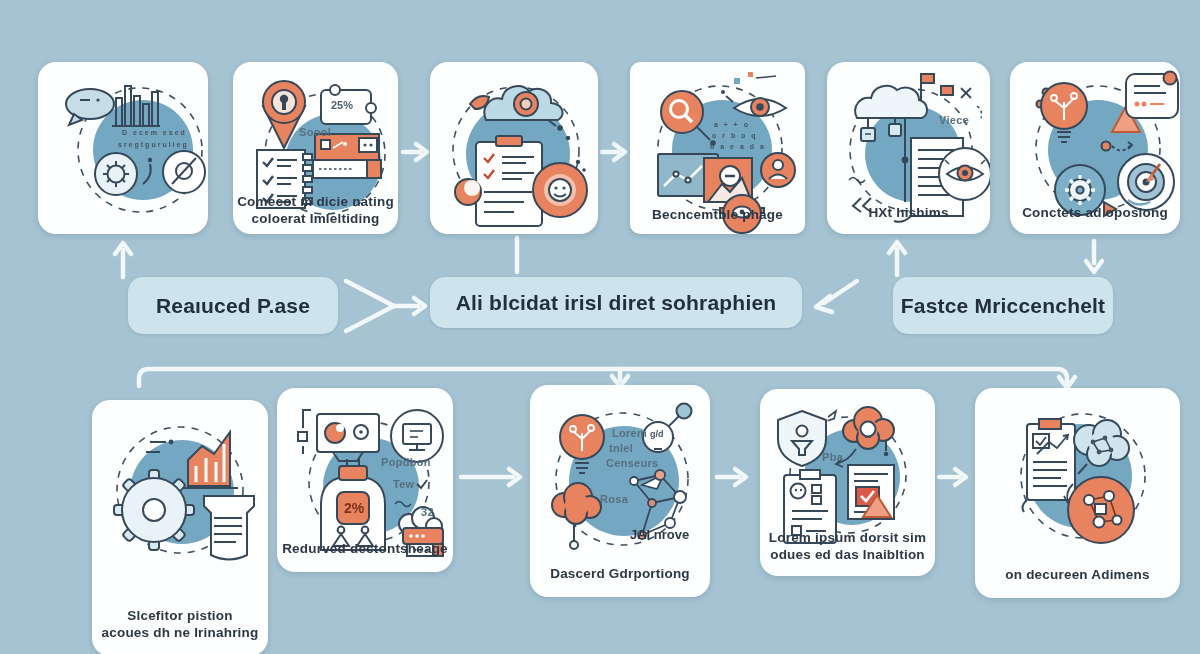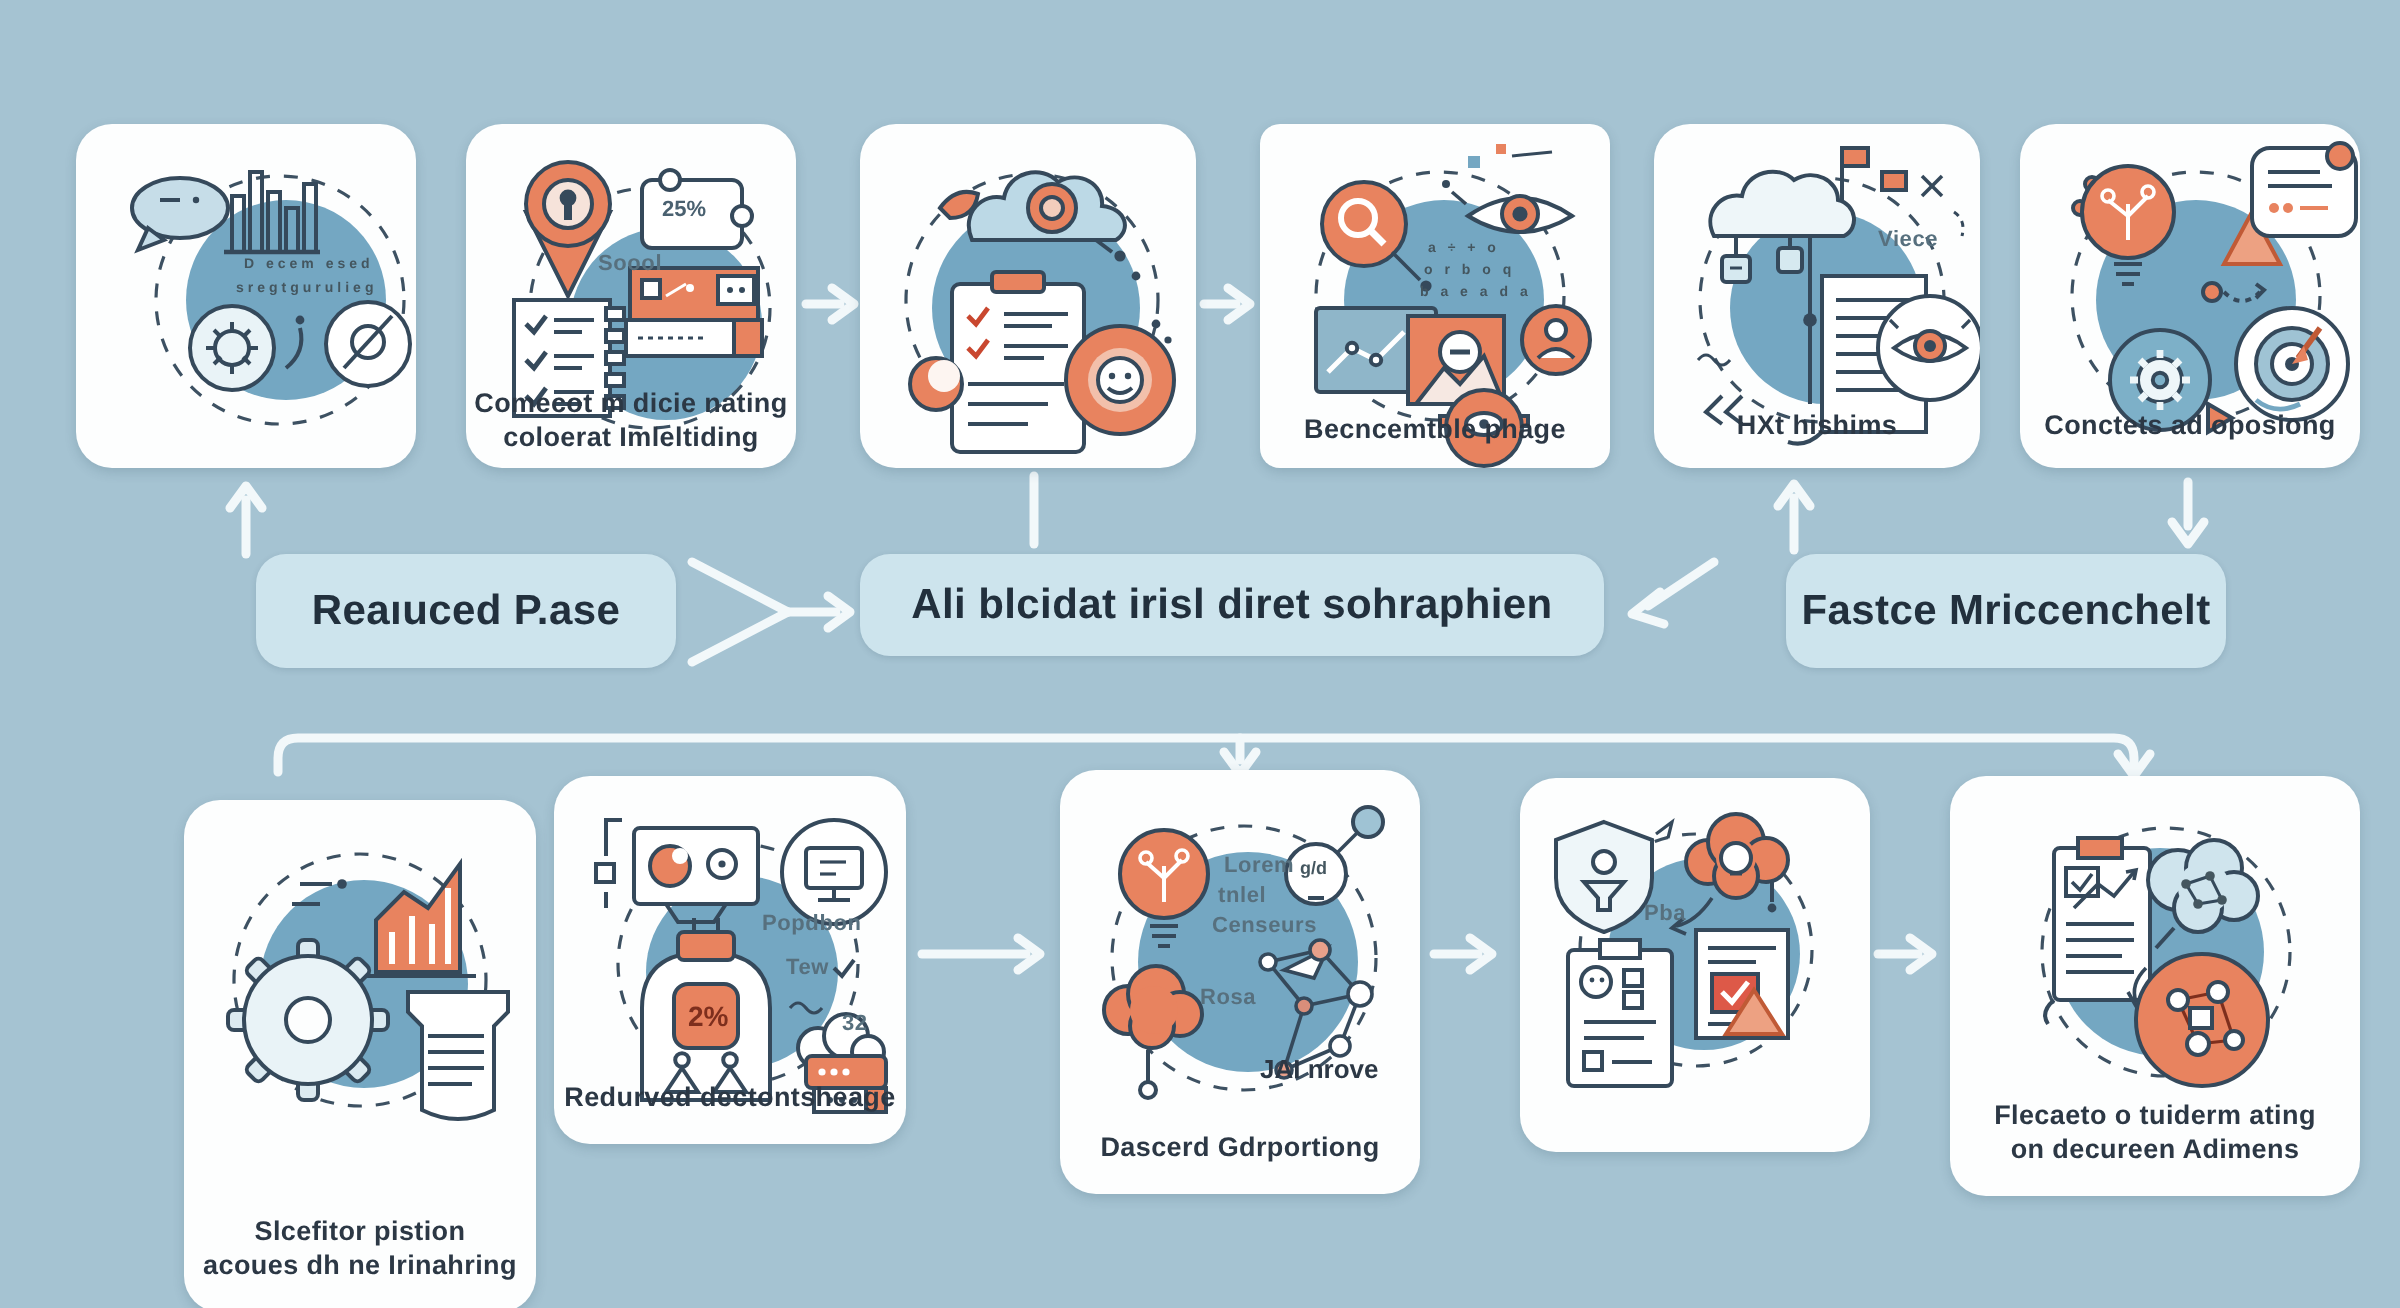--- a/index.html
+++ b/index.html
@@ -601,20 +601,24 @@
         <line x1="94" y1="85" x2="128" y2="85"></line>
           <line x1="94" y1="92" x2="118" y2="92"></line>
         <rect x="96" y="98" width="23" height="19" fill="#dd5948"></rect>
         <polyline points="101,107 106,112 114,102" stroke="#ffffff" stroke-width="2.6"></polyline>
         <line x1="94" y1="123" x2="124" y2="123"></line>
         <path d="M118,108 L132,130 L104,130 Z" fill="#eda182" stroke="#c05a36" transform="translate(0,0)" opacity="0"></path>
       </g>
       <path d="M117,106 L131,128 L103,128 Z" fill="#eda182" stroke="#c05a36"></path>
     </svg>
     <div class="tin" style="left:62px;top:62px;">Pba</div>
+    <div class="cap" style="bottom:12px;">
+      <div>Lorem ipsum dorsit sim</div>
+        <div>odues ed das Inaibltion</div>
+    </div>
   </div>
 
   <div class="card" style="left:975px;top:388px;width:205px;height:210px;">
     <svg class="scene" viewBox="0 0 205 210" fill="none" stroke="#35495b" stroke-width="2">
       <circle cx="105" cy="88" r="52" fill="#74a7c2" stroke="none"></circle>
       <circle cx="108" cy="88" r="62" stroke="#3d5162" stroke-width="1.6" stroke-dasharray="7 7"></circle>
       <g>
         <rect x="52" y="36" width="48" height="76" rx="3" fill="#ffffff"></rect>
         <rect x="64" y="31" width="22" height="10" fill="#e8835f"></rect>
         <rect x="58" y="46" width="16" height="14"></rect>
@@ -652,18 +656,17 @@
         <line x1="114" y1="112" x2="124" y2="134" stroke="#7e2f1d" stroke-width="1.6"></line>
         <line x1="124" y1="134" x2="142" y2="132" stroke="#7e2f1d" stroke-width="1.6"></line>
         <rect x="120" y="116" width="11" height="10" fill="#ffffff"></rect>
         <circle cx="114" cy="112" r="5" fill="#ffffff"></circle>
           <circle cx="134" cy="108" r="5" fill="#ffffff"></circle>
         <circle cx="124" cy="134" r="5.5" fill="#ffffff"></circle>
           <circle cx="142" cy="132" r="4.5" fill="#ffffff"></circle>
       </g>
     </svg>
     <div class="cap" style="bottom:14px;">
-      <div>Flecaeto o tuiderm ating</div>
         <div>on decureen Adimens</div>
     </div>
   </div>
 
 </div>
 
 </body></html>

